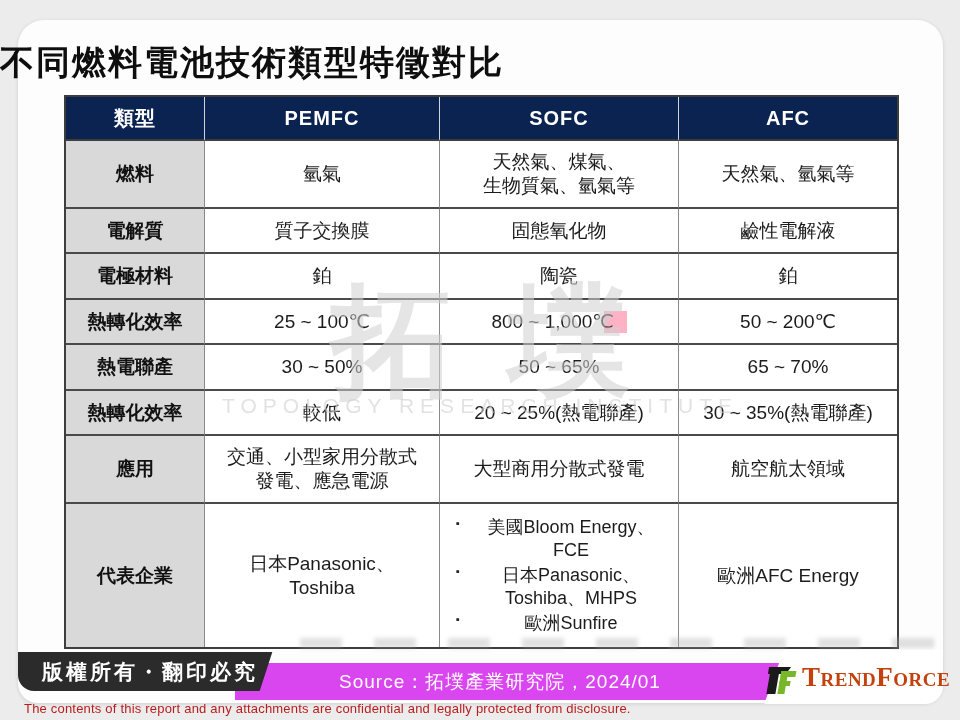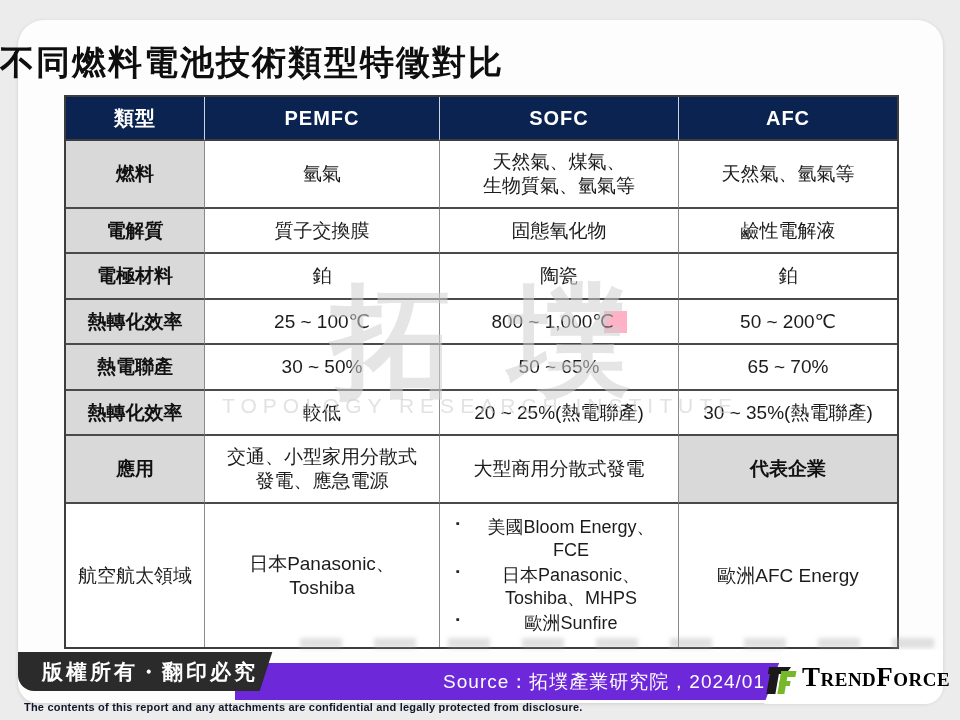--- a/index.html
+++ b/index.html
@@ -98,47 +98,47 @@
     background:#2b2b2b; transform:skewX(-18deg); z-index:-1;
   }
   .badge span {
     padding-left:24px; color:#fff; font-weight:bold;
     font-size:21px; letter-spacing:3px; white-space:nowrap;
   }
 
   
   .srcbar {
     position:absolute; left:235px; top:663px; width:560px; height:37px; z-index:5;
-    background:#6d28d9;
+    background:#d946ef;
     clip-path:polygon(0 0, 100% 0, calc(100% - 28px) 100%, 0 100%);
-    display:flex; align-items:center; justify-content:flex-end;
+    display:flex; align-items:center; justify-content:center;
   }
   .srcbar span { color:#fff; font-size:19px; letter-spacing:1px; padding-right:30px; }
 
   
   .plate {
     position:absolute; left:790px; top:650px; width:153px; height:54px; z-index:6;
     background:#fff; border-radius:0 0 18px 0;
   }
   .plate::before {
     content:""; position:absolute; left:-16px; top:0; width:34px; height:100%;
     background:#fff; transform:skewX(-20deg);
   }
   .logo-icon { position:absolute; left:-26px; top:12px; width:34px; height:34px; }
   .brand {
     position:absolute; left:12px; top:0; height:54px; line-height:54px;
     font-family:"Liberation Serif","DejaVu Serif",serif;
     font-variant:small-caps; font-weight:600;
-    font-size:27px; color:#000000; letter-spacing:.5px; white-space:nowrap;
+    font-size:27px; color:#c2410c; letter-spacing:.5px; white-space:nowrap;
   }
 
   
   .disclaimer {
     position:absolute; left:24px; top:701px; z-index:4;
-    font-size:11px; font-weight:bold; color:#0f172a; letter-spacing:.2px;
+    font-size:13px; font-weight:normal; color:#b91c1c; letter-spacing:.2px;
     white-space:nowrap;
   }
 </style>
 </head>
 <body>
 
 <div class="page">
 
   <div class="card"></div>
 
@@ -171,22 +171,22 @@
       <div class="cell body">50 ~ 65%</div>
       <div class="cell body">65 ~ 70%</div>
       <div class="cell label">熱轉化效率</div>
       <div class="cell body">較低</div>
       <div class="cell body">20 ~ 25%(熱電聯產)</div>
       <div class="cell body">30 ~ 35%(熱電聯產)</div>
       <div class="cell label">應用</div>
       <div class="cell body">交通、小型家用分散式
 發電、應急電源</div>
       <div class="cell body">大型商用分散式發電</div>
+      <div class="cell body">航空航太領域</div>
       <div class="cell label">代表企業</div>
-      <div class="cell body">航空航太領域</div>
       <div class="cell body">日本Panasonic、
 Toshiba</div>
       <div class="cell body bullets"><ul><li>美國Bloom Energy、FCE</li><li>日本Panasonic、Toshiba、MHPS</li><li>歐洲Sunfire</li></ul></div>
       <div class="cell body">歐洲AFC Energy</div>
     </div>
 
   <div class="watermark">
     <div class="wm-cjk">拓墣</div>
     <div class="wm-en">TOPOLOGY RESEARCH INSTITUTE</div>
   </div>

